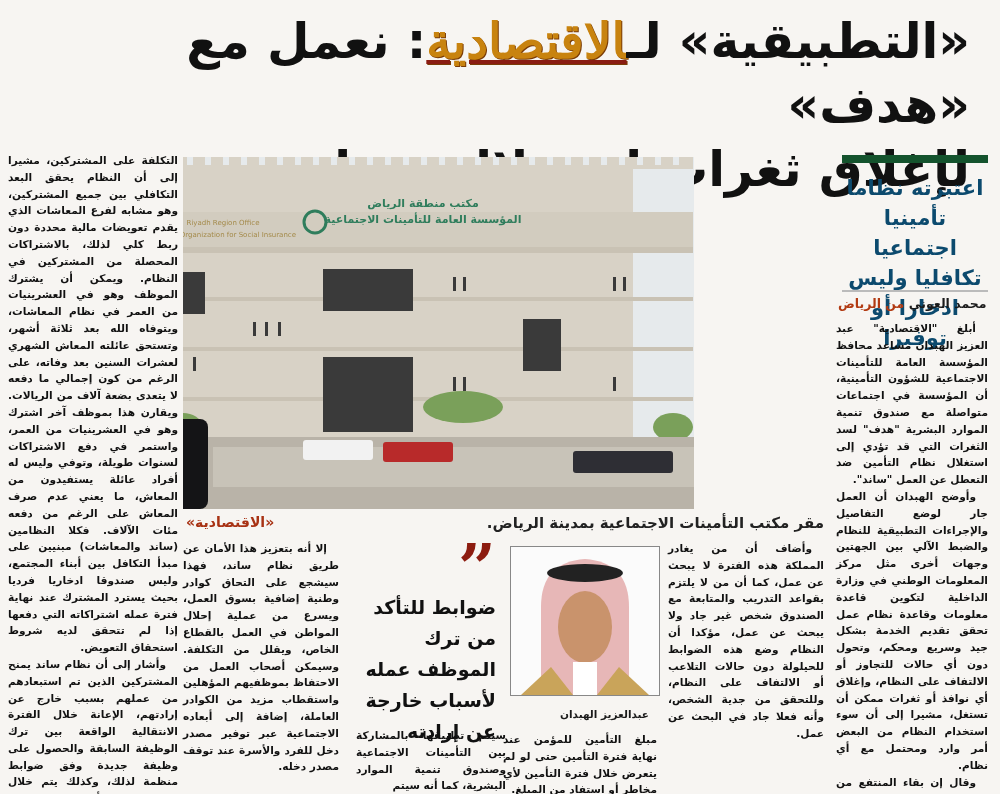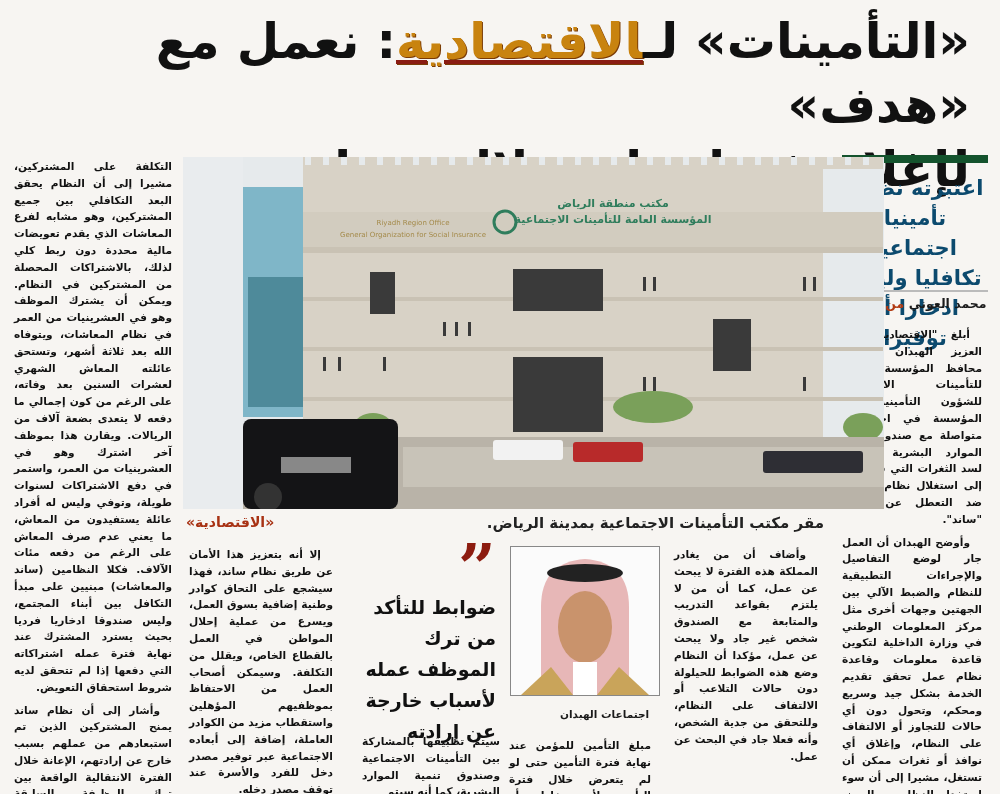--- a/index.html
+++ b/index.html
@@ -1,43 +1,43 @@
 <!DOCTYPE html>
 <html><head>
 <meta charset="utf-8">
 <style>
   html,body{margin:0;padding:0;}
   body{width:1000px;height:794px;overflow:hidden;background:#f7f5f2;position:relative;font-family:"DejaVu Sans",sans-serif;color:#1a1a1a;direction:rtl;}
   .headline{position:absolute;right:30px;top:10px;width:960px;text-align:right;font-family:"DejaVu Sans",sans-serif;font-weight:bold;font-size:49px;line-height:64px;color:#111;letter-spacing:-1px;}
-  .headline .brand{color:#c8830f;text-shadow:1px 1px 0 #7a3b06;text-decoration:underline;text-decoration-color:#8a1c12;text-decoration-thickness:4px;}
+  .headline .brand{color:#c8830f;text-shadow:1px 1px 0 #7a3b06;text-decoration:underline;text-decoration-color:#8a1c12;text-decoration-thickness:4px;font-family:Liberation Serif, serif;}
   .kicker{position:absolute;right:12px;top:155px;width:146px;border-top:8px solid #14532d;padding-top:10px;font-weight:bold;font-size:21px;line-height:30px;color:#0c4a6e;text-align:center;}
   .kicker-rule{position:absolute;right:12px;top:290px;width:146px;border-top:2px solid #bbb;}
   .byline{position:absolute;right:12px;top:296px;width:150px;font-size:12.5px;font-weight:bold;text-align:left;}
   .byline .loc{color:#b23a12;}
   .col{position:absolute;font-size:10.6px;line-height:16.8px;font-weight:bold;text-align:justify;text-align-last:right;color:#111;}
-  .col p{margin:6px;text-indent:12px;}
+  .col p{margin:0;text-indent:12px;}
   .col1{right:12px;top:320px;width:152px;}
   .col-left{left:8px;top:152px;width:170px;}
-  .photo{position:absolute;left:183px;top:157px;width:701px;height:352px;overflow:hidden;background:#e9ecee;}
+  .photo{position:absolute;left:183px;top:157px;width:511px;height:352px;overflow:hidden;background:#e9ecee;}
   .caption{position:absolute;right:176px;top:514px;font-size:15px;font-weight:bold;color:#222;}
   .credit{position:absolute;left:186px;top:514px;font-size:14px;font-weight:bold;color:#a83214;}
   .col2{right:176px;top:540px;width:156px;}
   .col-mid{left:183px;top:540px;width:156px;}
   .col3{left:356px;top:727px;width:150px;}
   .col4{left:503px;top:731px;width:154px;}
   .portrait{position:absolute;left:510px;top:546px;width:148px;height:148px;background:#fff;border:1px solid #888;overflow:hidden;}
   .portrait-name{position:absolute;left:560px;top:708px;font-size:10.5px;font-weight:bold;}
   .quote-mark{position:absolute;left:458px;top:538px;font-size:66px;line-height:60px;color:#8d1c10;font-weight:bold;font-family:"DejaVu Serif",serif;}
   .pull{position:absolute;left:358px;top:592px;width:138px;font-size:19px;line-height:31px;font-weight:bold;text-align:right;color:#111;}
 </style>
 </head>
 <body>
 
 <div class="headline">
-  <div><span>«التأمينات» لـ</span><span class="brand">الاقتصادية</span><span>: نعمل مع «هدف»</span></div>
+  <div><span>«التطبيقية» لـ</span><span class="brand">الاقتصادية</span><span>: نعمل مع «هدف»</span></div>
   <div>لإغلاق ثغرات استغلال «ساند»</div>
 </div>
 
 <div class="kicker">اعتبرته نظاما تأمينيا اجتماعيا تكافليا وليس ادخارا أو توفيرا</div>
 <div class="kicker-rule"></div>
 <div class="byline"><span>محمد العوني</span> <span class="loc">من الرياض</span></div>
 
 <div class="col col1">
   <p>أبلغ "الاقتصادية" عبد العزيز الهبدان مساعد محافظ المؤسسة العامة للتأمينات الاجتماعية للشؤون التأمينية، أن المؤسسة في اجتماعات متواصلة مع صندوق تنمية الموارد البشرية "هدف" لسد الثغرات التي قد تؤدي إلى استغلال نظام التأمين ضد التعطل عن العمل "ساند".</p>
   <p>وأوضح الهبدان أن العمل جار لوضع التفاصيل والإجراءات التطبيقية للنظام والضبط الآلي بين الجهتين وجهات أخرى مثل مركز المعلومات الوطني في وزارة الداخلية لتكوين قاعدة معلومات وقاعدة نظام عمل تحقق تقديم الخدمة بشكل جيد وسريع ومحكم، وتحول دون أي حالات للتجاوز أو الالتفاف على النظام، وإغلاق أي نوافذ أو ثغرات ممكن أن تستغل، مشيرا إلى أن سوء استخدام النظام من البعض أمر وارد ومحتمل مع أي نظام.</p>
@@ -150,21 +150,21 @@
   <svg width="148" height="148" viewBox="0 0 148 148">
     <rect width="148" height="148" fill="#fbfbfb"></rect>
     <path d="M30 148 L30 60 Q30 15 74 12 Q118 15 118 60 L118 148 Z" fill="#e7b7b7"></path>
     <ellipse cx="74" cy="26" rx="38" ry="9" fill="#222"></ellipse>
     <ellipse cx="74" cy="80" rx="27" ry="36" fill="#c9936c"></ellipse>
     <rect x="62" y="115" width="24" height="33" fill="#fff"></rect>
     <path d="M10 148 L40 120 L62 148 Z" fill="#c9a45a"></path>
     <path d="M138 148 L108 120 L86 148 Z" fill="#c9a45a"></path>
   </svg>
 </div>
-<div class="portrait-name">اجتماعات الهبدان</div>
+<div class="portrait-name">عبدالعزيز الهبدان</div>
 
 <div class="col col4">
     <p style="text-indent:0">مبلغ التأمين للمؤمن عند نهاية فترة التأمين حتى لو لم يتعرض خلال فترة التأمين لأي مخاطر أو استفاد من المبلغ.</p>
   </div>
 
 <div class="quote-mark">”</div>
 <div class="pull">ضوابط للتأكد من ترك الموظف عمله لأسباب خارجة عن إرادته</div>
 
 <div class="col col3">
     <p style="text-indent:0">سيتم تطبيقها بالمشاركة بين التأمينات الاجتماعية وصندوق تنمية الموارد البشرية، كما أنه سيتم</p>

